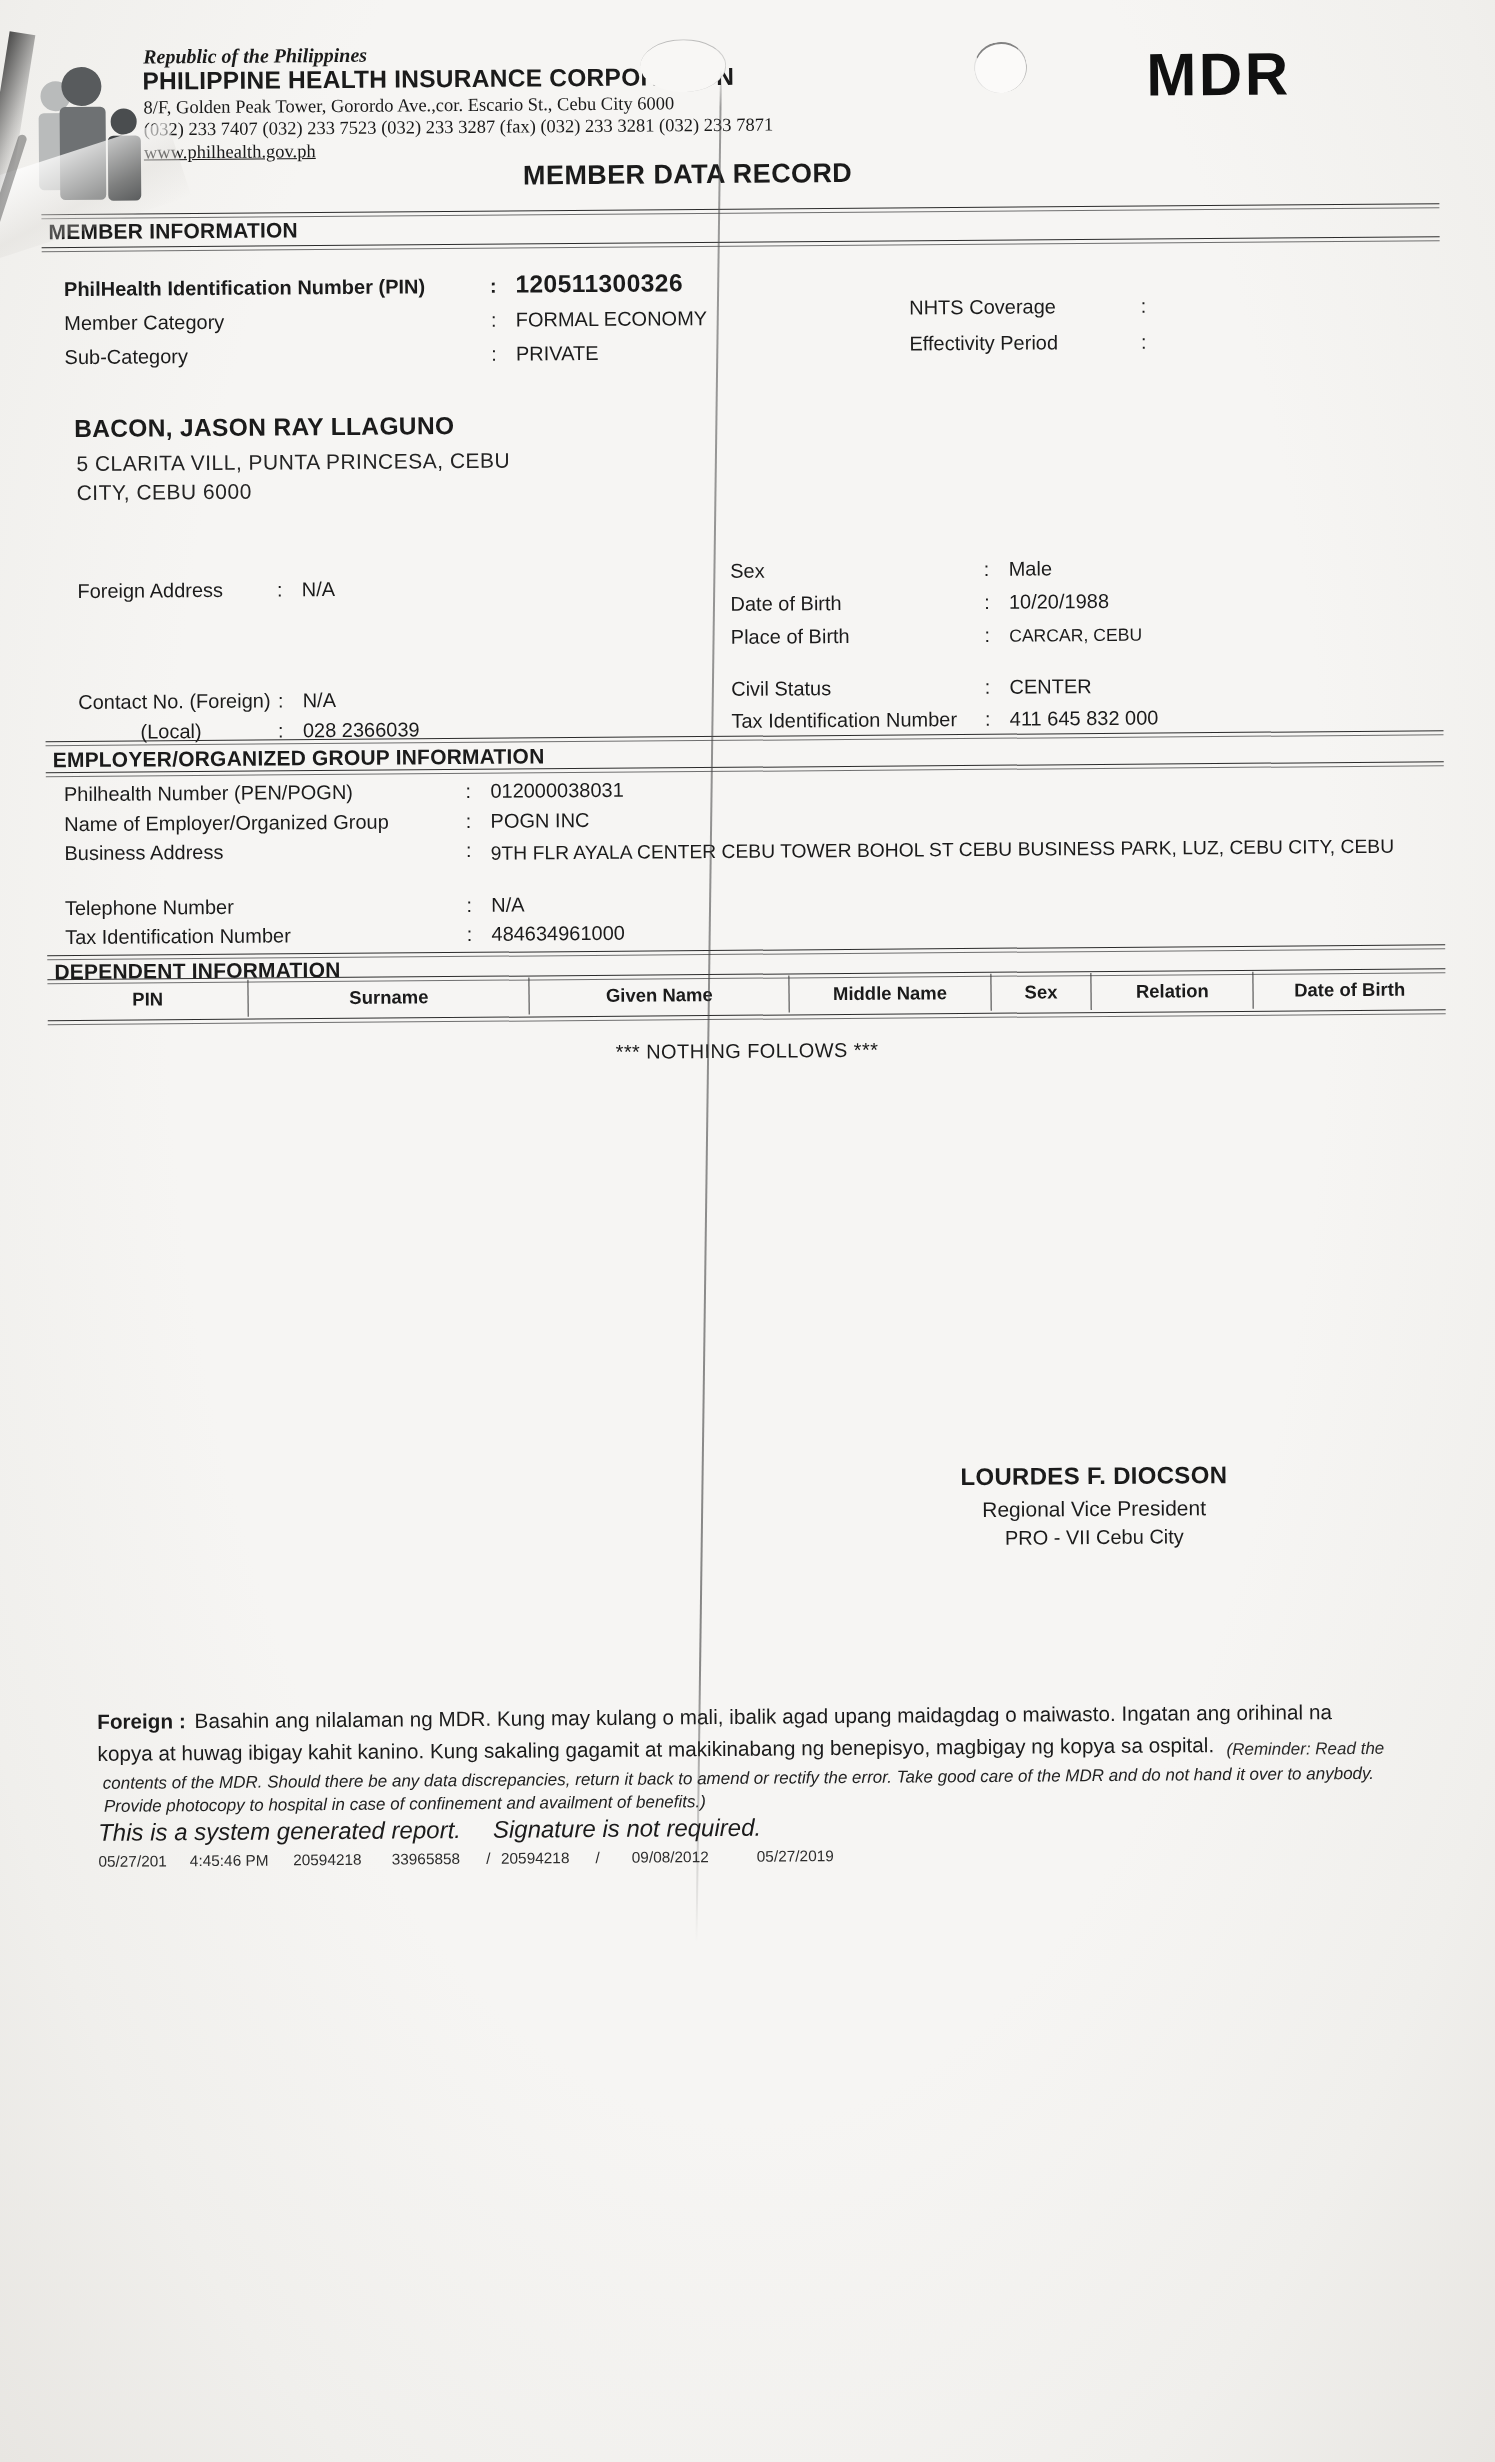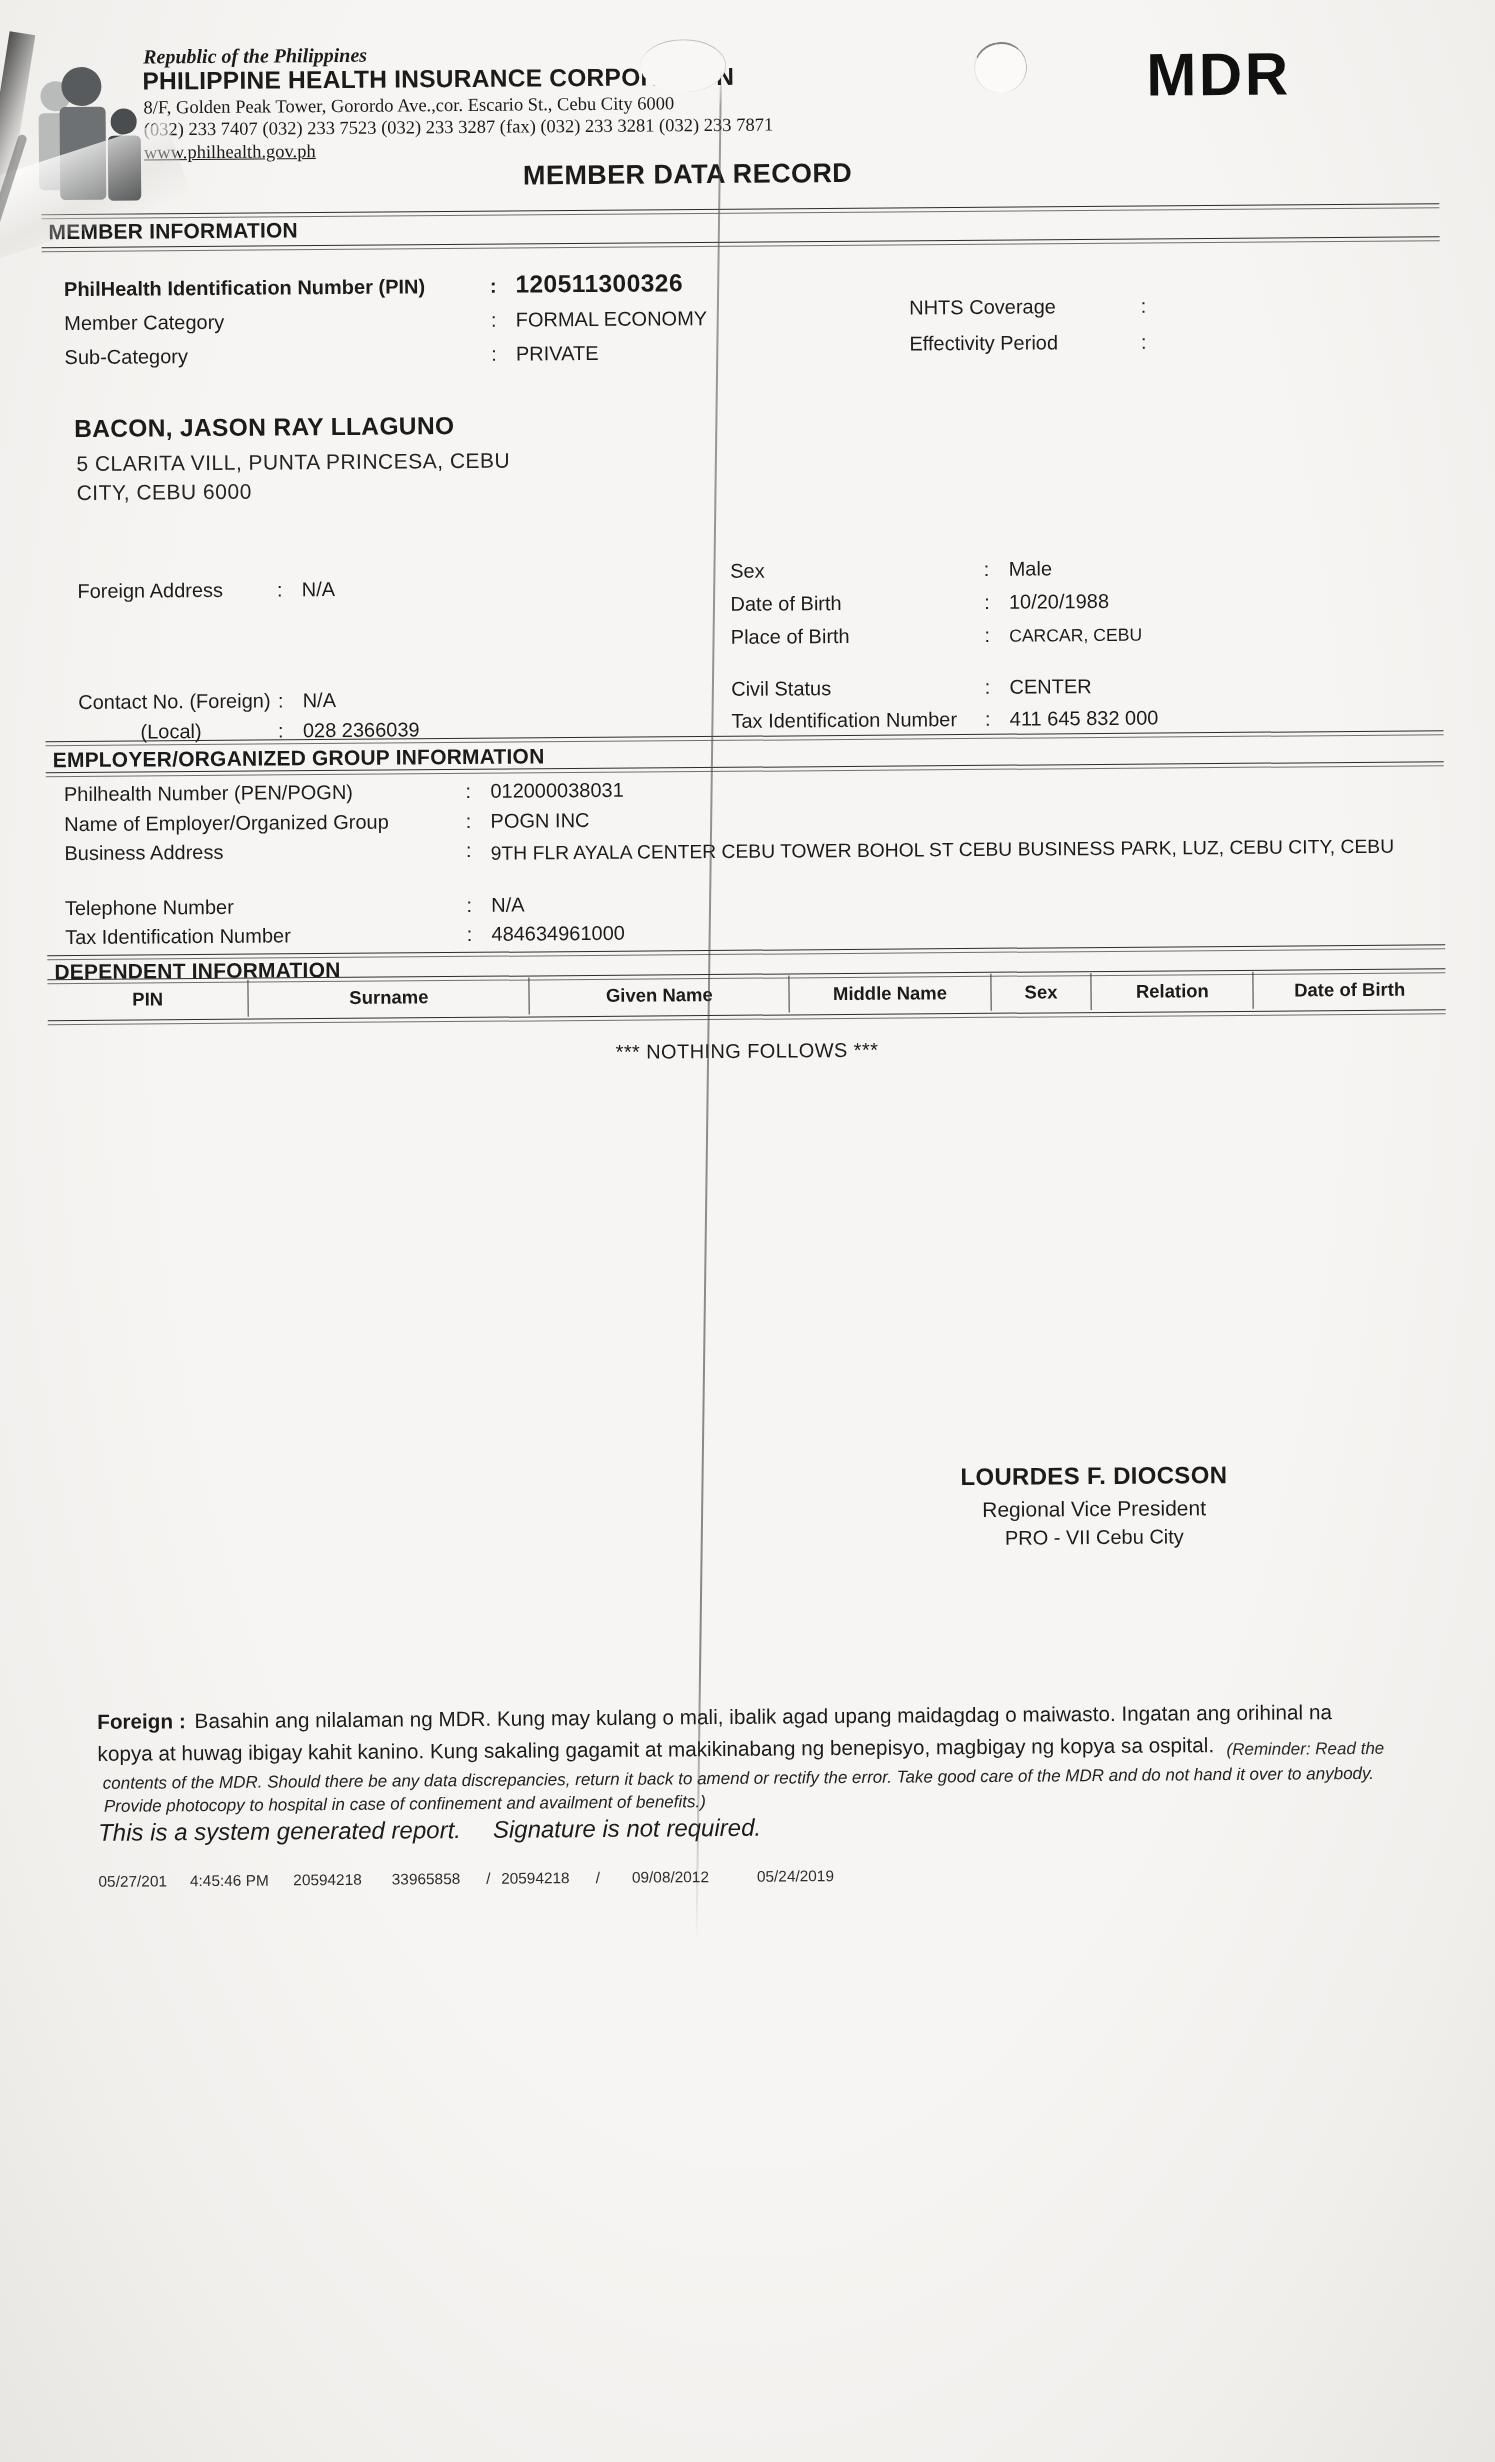--- a/index.html
+++ b/index.html
@@ -74,21 +74,21 @@
   
   .paalala1 { left:92px; top:1710px; font-size:20.7px; width:1372px; }
   .paalala1 .plbl { font-weight:bold; margin-right:8.8px; }
   .paalala2 { left:92px; top:1742px; font-size:20.7px; width:1372px; }
   .reminder-overlap { left:1221px; top:1749px; font-size:17px; font-style:italic; color:#2a2a2a; }
   .reminder2 { left:97px; top:1774px; font-size:17px; font-style:italic; width:1354px; color:#222; }
   .reminder3 { left:98px; top:1797px; font-size:17px; font-style:italic; color:#222; }
   .sysnote { left:92px; top:1819px; font-size:24px; font-style:italic; }
   .sysnote .s2 { margin-left:32px; }
   .meta-line { left:92px; top:1853px; display:flex; font-size:15.4px; color:#2d2d2d; }
-  .meta-line span { white-space:nowrap;margin-top:20px; }
+  .meta-line span { white-space:nowrap; }
 
   
   .fold-line {
     position:absolute; left:720px; top:70px; width:1.8px; height:1873px;
     background: linear-gradient(to bottom, rgba(90,90,90,0) 0%, rgba(80,80,80,0.55) 2%, rgba(60,60,60,0.6) 85%, rgba(90,90,90,0) 100%);
     transform: rotate(0.75deg); transform-origin: top center; z-index:40;
   }
   .hole-spot {
     position:absolute; left:974px; top:42px; width:53px; height:51px; border-radius:50%;
     background:#fbfaf9; z-index:30;
@@ -299,18 +299,18 @@
 
     <div class="abs meta-line">
       <span>05/27/201</span>
       <span style="margin-left:23px;">4:45:46 PM</span>
       <span style="margin-left:24.6px;">20594218</span>
       <span style="margin-left:30px;">33965858</span>
       <span style="margin-left:26px;">/</span>
       <span style="margin-left:10.6px;">20594218</span>
       <span style="margin-left:26px;">/</span>
       <span style="margin-left:32px;">09/08/2012</span>
-      <span style="margin-left:48px;">05/24/2019</span>
+      <span style="margin-left:48px;">05/27/2019</span>
     </div>
 
   </div>
 </div>
 
 
 </body></html>

